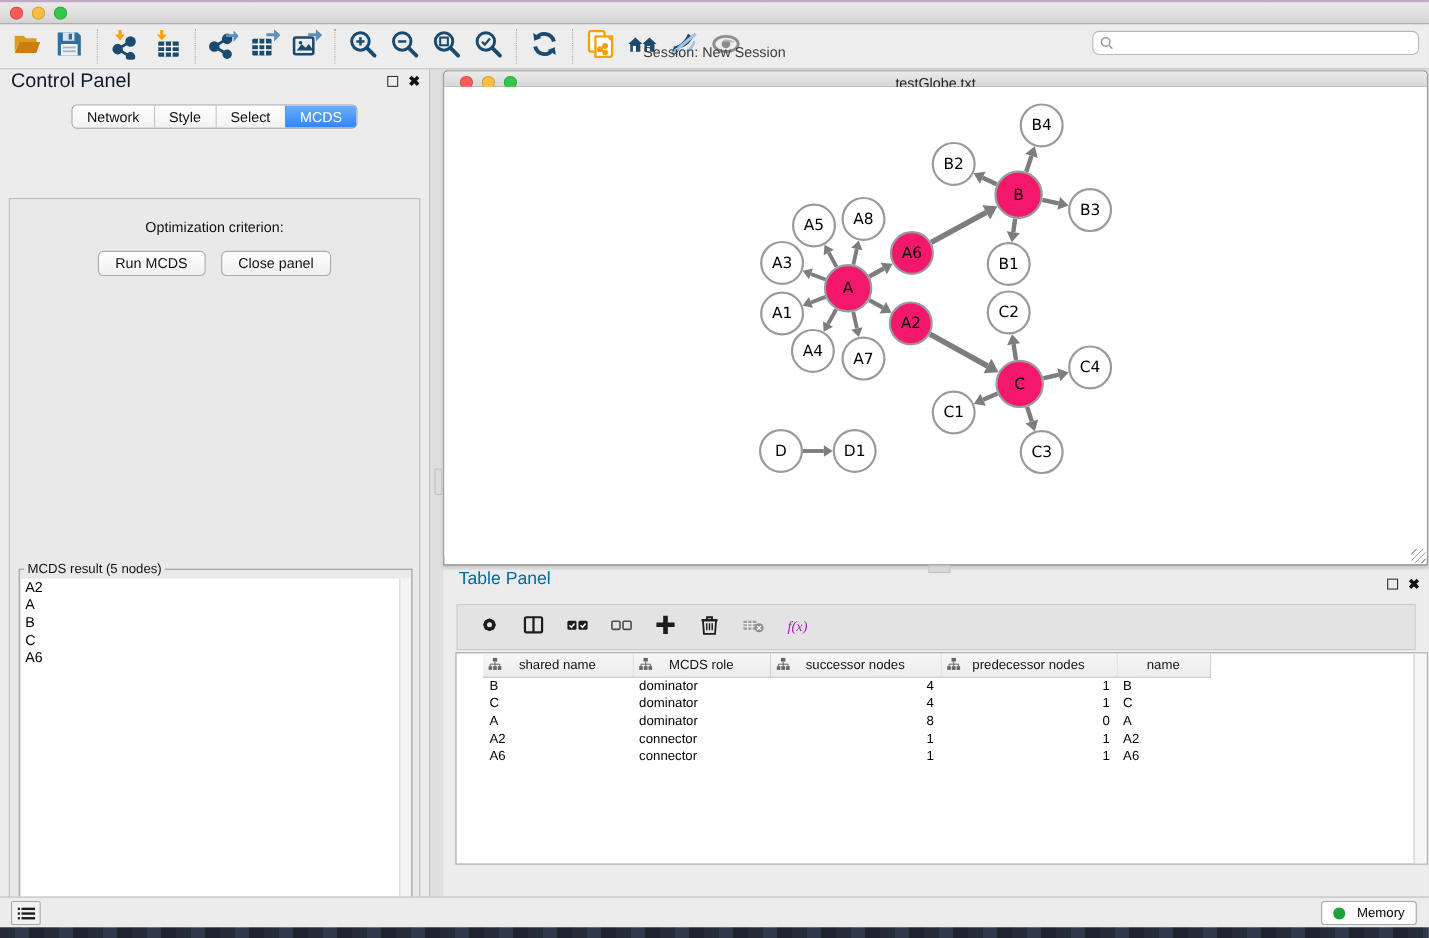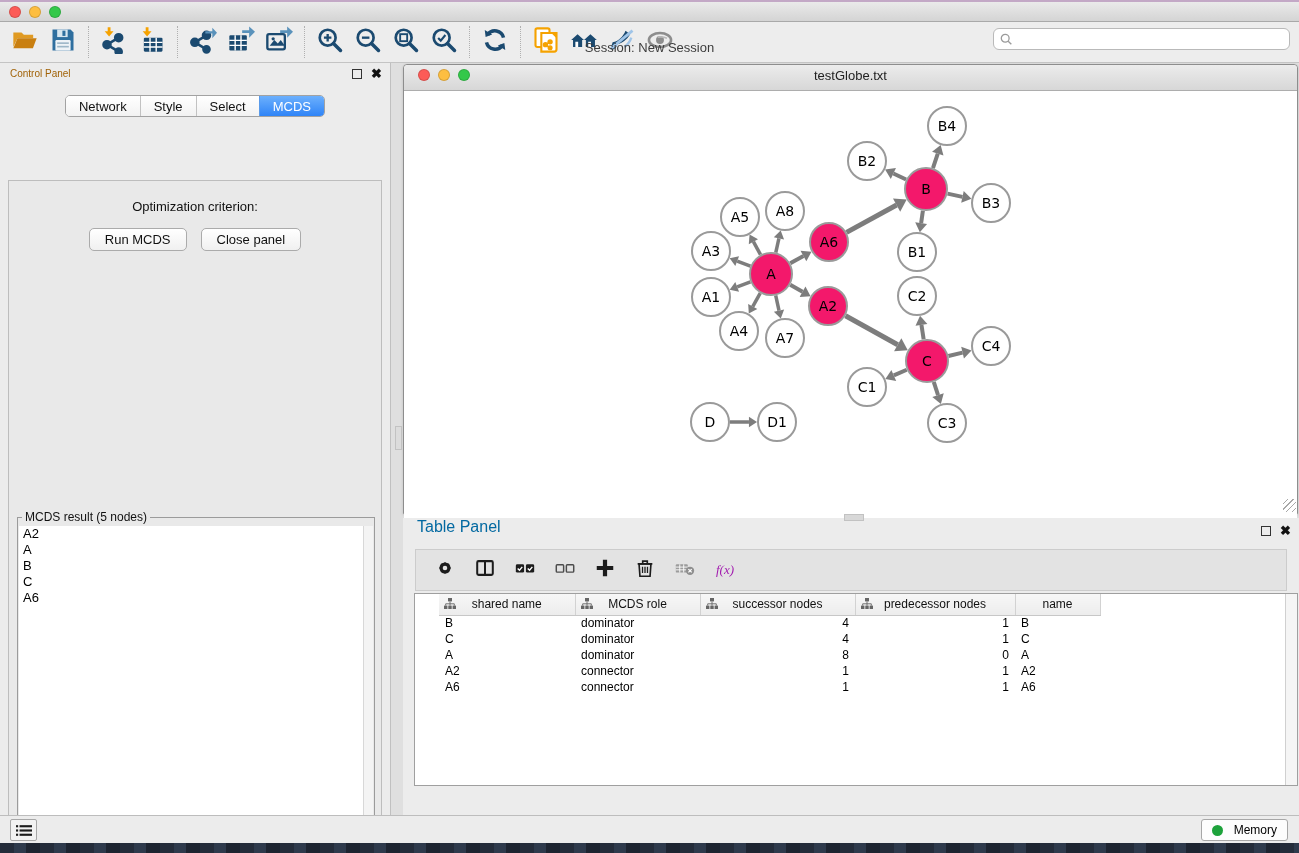--- a/index.html
+++ b/index.html
@@ -26,21 +26,21 @@
   .tsep { width:1px; height:32px; margin:0 6px; border-left:1px dotted #b0b0b0; }
   .searchbox { position:absolute; right:9px; top:6px; width:297px; height:22px; background:#fff;
     border:1px solid #b9b9b9; border-radius:6px; display:flex; align-items:center; padding-left:6px; }
   .searchbox input { border:none; outline:none; flex:1; height:18px; font-size:12px; font-family:"Liberation Sans",sans-serif; background:transparent; }
   .mag { width:13px; height:13px; margin-right:4px; }
 
   
   .control-panel { position:absolute; left:0; top:63px; width:391px; height:752px; background:#ececec;
     border-right:1px solid #c0c0c0; }
   .panel-header { height:26px; position:relative; }
-  .panel-header .ph-title { font-size:10px; color:#a16207; padding:6px 0 0 10px; }
+  .panel-header .ph-title { font-size:18px; color:#0f172a; padding:6px 0 0 10px; }
   .ph-icons { position:absolute; right:8px; top:6px; display:flex; gap:9px; align-items:center; }
   .float-ico { width:10px; height:10px; border:1.5px solid #333; display:inline-block; }
   .close-ico { font-size:13px; font-weight:bold; color:#111; line-height:10px; }
 
   .seg { display:inline-flex; border:1px solid #a2a2a2; border-radius:5px; overflow:hidden; background:#fff; height:22px; }
   .seg .tab { padding:2px 13px; font-size:13px; line-height:17px; border-left:1px solid #c2c2c2;
     background:linear-gradient(#ffffff,#f2f2f2); color:#111; white-space:nowrap; }
   .seg .tab:first-child { border-left:none; }
   .seg .tab.active { background:linear-gradient(#6cb0fd,#2f84f7); color:#fff; border-left-color:#5a9bea; }
   .cp-tabs { text-align:center; margin-top:6px; position:relative; z-index:2; }
@@ -63,21 +63,21 @@
   .listbox .scroll { position:absolute; right:0; top:0; width:10px; height:100%; background:#f4f4f4; border-left:1px solid #d8d8d8; }
   .list-item { font-size:13px; line-height:16px; padding-left:4px; color:#000; }
 
   
   .v-split-handle { position:absolute; left:395px; top:426px; width:7px; height:24px; background:#dcdcdc; border:1px solid #c2c2c2; z-index:5;}
   .h-split-handle { position:absolute; left:844px; top:514px; width:20px; height:7px; background:#d8d8d8; border:1px solid #c2c2c2; z-index:5;}
 
   
   .net-window { position:absolute; left:403px; top:64px; width:895px; height:450px; background:#fff;
     border:1px solid #8d8d8d; border-radius:4px 4px 0 0; box-shadow:0 1px 3px rgba(0,0,0,.15); }
-  .net-titlebar { height:26px; background:linear-gradient(#ececec,#d7d7d7); border-bottom:1px solid #adadad;
+  .net-titlebar { height:14px; background:linear-gradient(#ececec,#d7d7d7); border-bottom:1px solid #adadad;
     border-radius:4px 4px 0 0; position:relative; }
   .net-titlebar .title { text-align:center; font-size:13px; line-height:21px; color:#222; }
   .net-lights { position:absolute; left:14px; top:4px; display:flex; gap:8px; }
   .net-canvas { position:relative; width:893px; height:427px; background:#fff; overflow:hidden; }
   .net-canvas svg { position:absolute; left:0; top:0; }
   .resize-grip { position:absolute; right:1px; bottom:1px; width:13px; height:13px;
     background:repeating-linear-gradient(135deg,transparent 0 3px,#a8a8a8 3px 4px); }
 
   
   .table-panel { position:absolute; left:403px; top:518px; width:896px; height:297px; background:#ececec; }

